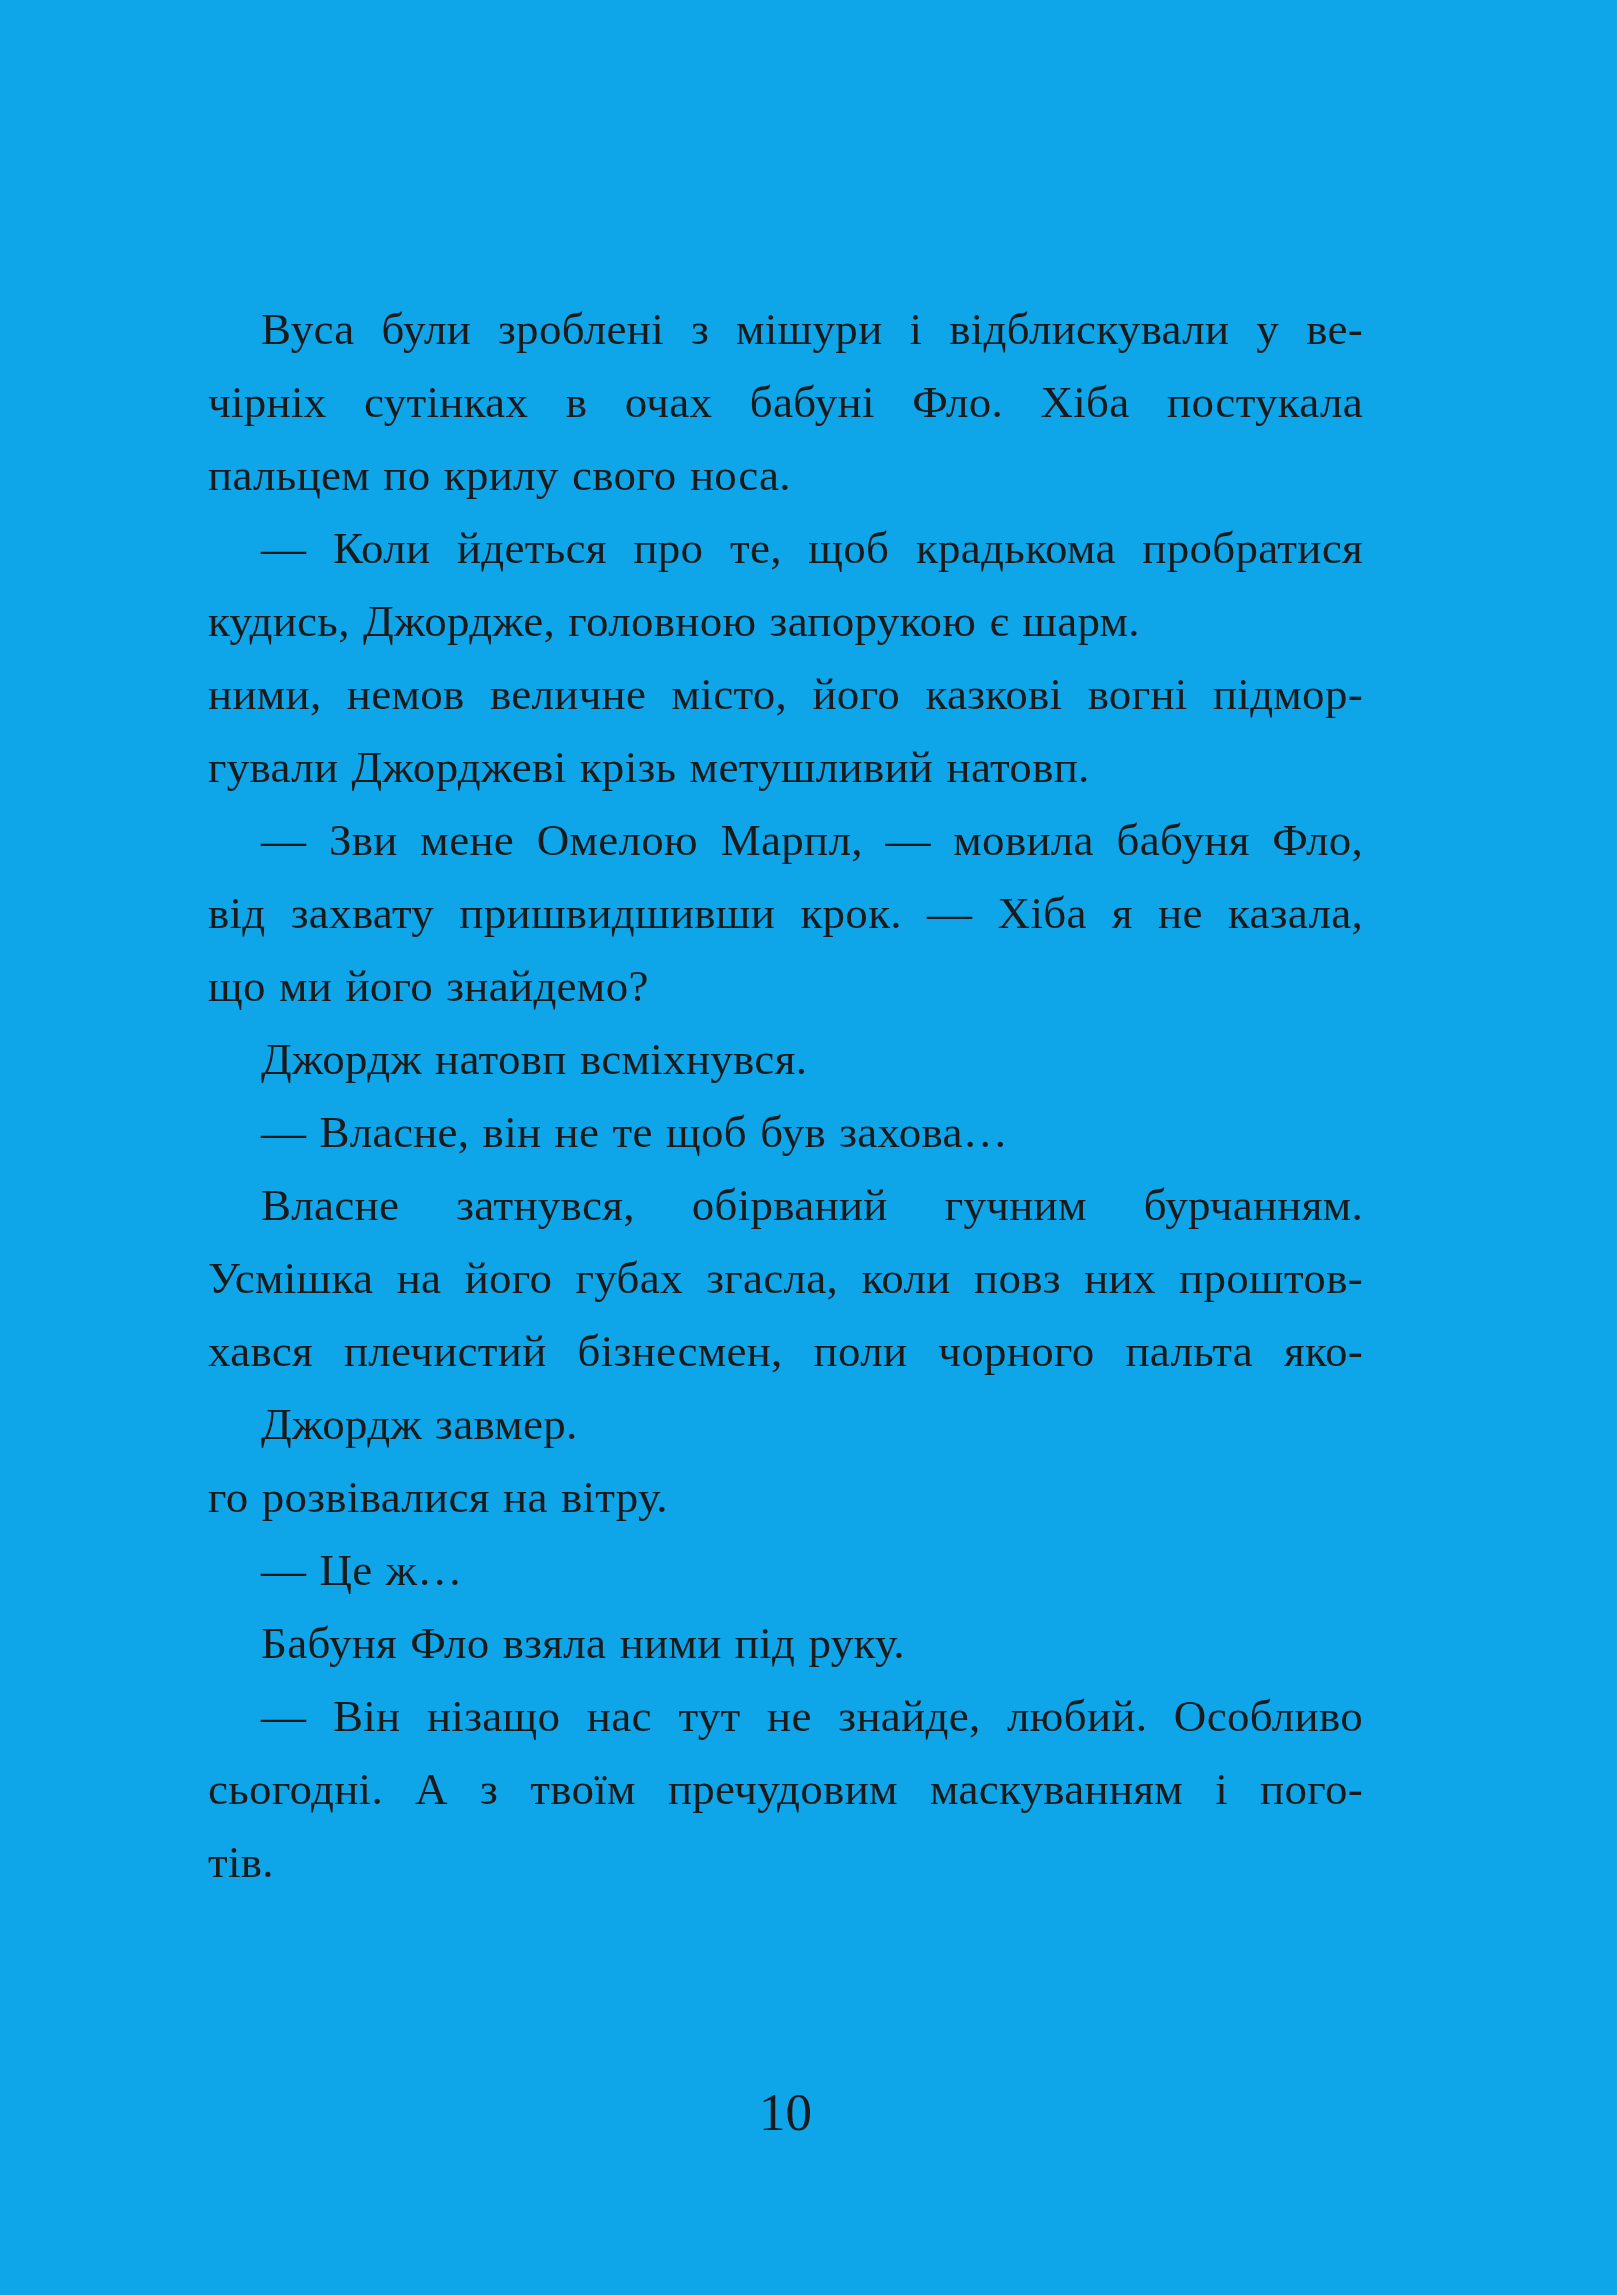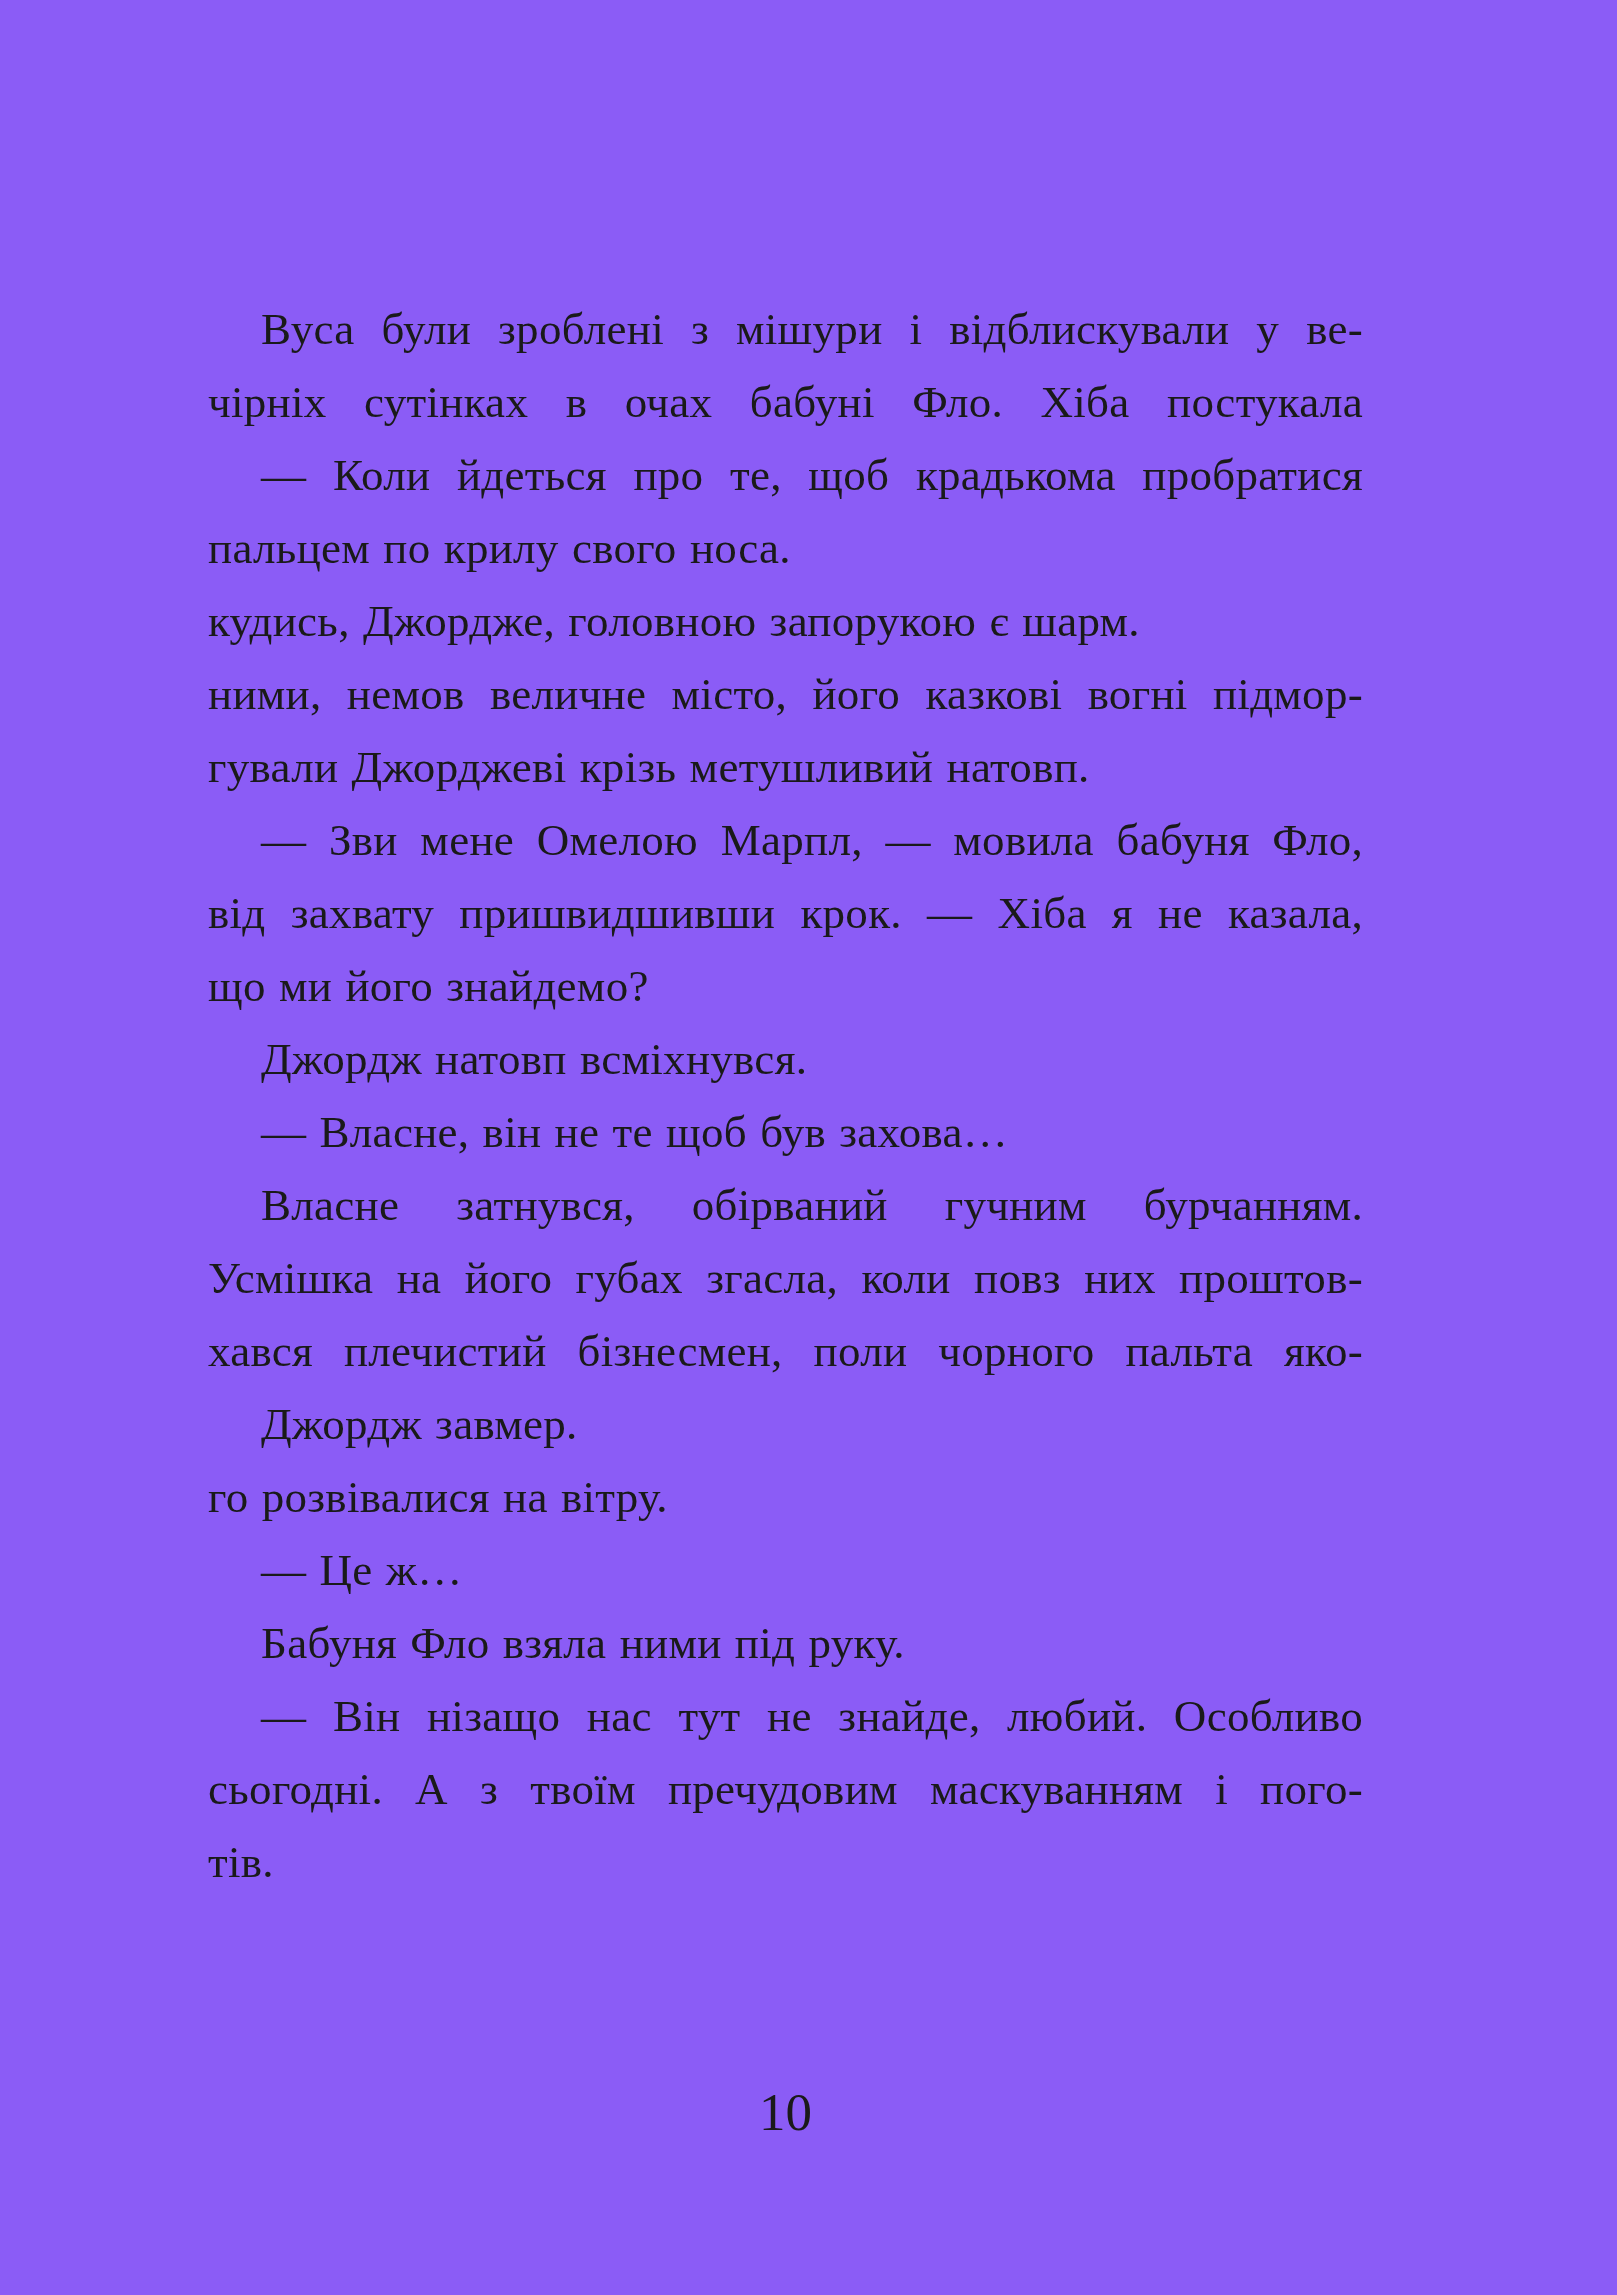--- a/index.html
+++ b/index.html
@@ -13,21 +13,21 @@
     position: relative;
     overflow: hidden;
     font-family: "Liberation Serif", "DejaVu Serif", serif;
     color: #1a1a1a;
   }
   .page {
     position: absolute;
     left: 0; top: 0;
     width: 1618px;
     height: 2295px;
-    background: #8b5cf6;
+    background: #0ea5e9;
   }
   .text-block {
     position: absolute;
     left: 208px;
     top: 293px;
     width: 1155px;
   }
   .line {
     display: block;
     height: 73px;
@@ -53,22 +53,22 @@
     color: #1a1a1a;
   }
 </style>
 </head>
 <body>
 
 <div class="page">
   <div class="text-block">
     <span class="line indent">Вуса були зроблені з мішури і відблискували у ве-</span>
     <span class="line">чірніх сутінках в очах бабуні Фло. Хіба постукала</span>
+    <span class="line last">пальцем по крилу свого носа.</span>
     <span class="line indent">— Коли йдеться про те, щоб крадькома пробратися</span>
-    <span class="line last">пальцем по крилу свого носа.</span>
     <span class="line last">кудись, Джордже, головною запорукою є шарм.</span>
     <span class="line">ними, немов величне місто, його казкові вогні підмор-</span>
     <span class="line last">гували Джорджеві крізь метушливий натовп.</span>
     <span class="line indent">— Зви мене Омелою Марпл, — мовила бабуня Фло,</span>
     <span class="line">від захвату пришвидшивши крок. — Хіба я не казала,</span>
     <span class="line last">що ми його знайдемо?</span>
     <span class="line indent last">Джордж натовп всміхнувся.</span>
     <span class="line indent last">— Власне, він не те щоб був захова…</span>
     <span class="line indent">Власне затнувся, обірваний гучним бурчанням.</span>
     <span class="line">Усмішка на його губах згасла, коли повз них проштов-</span>

